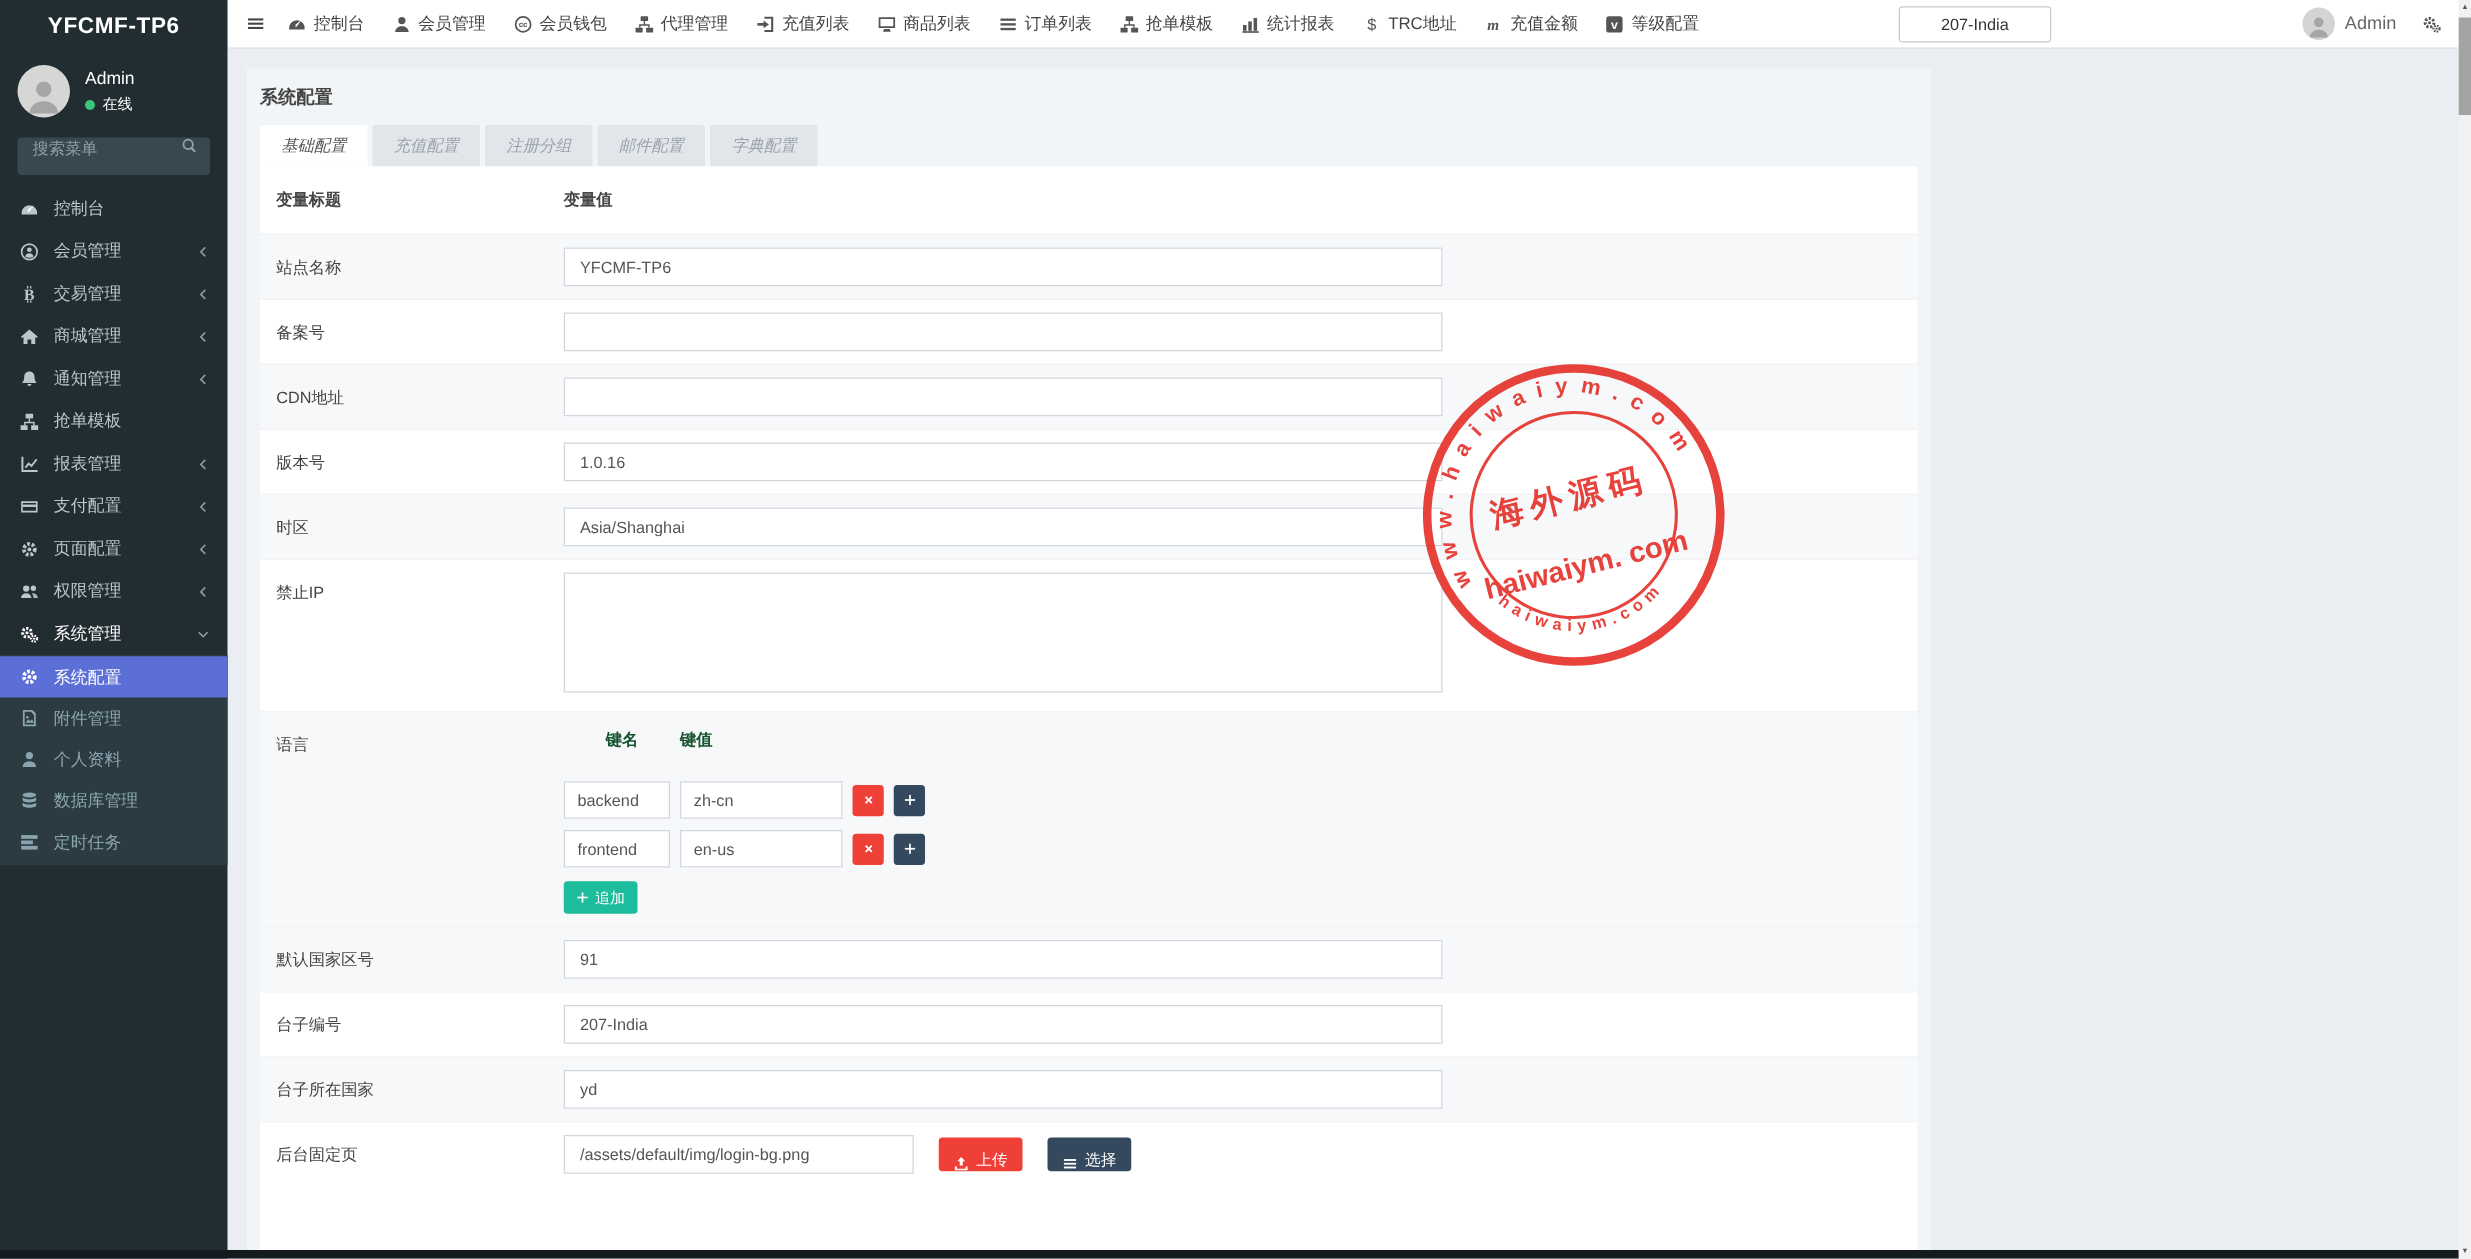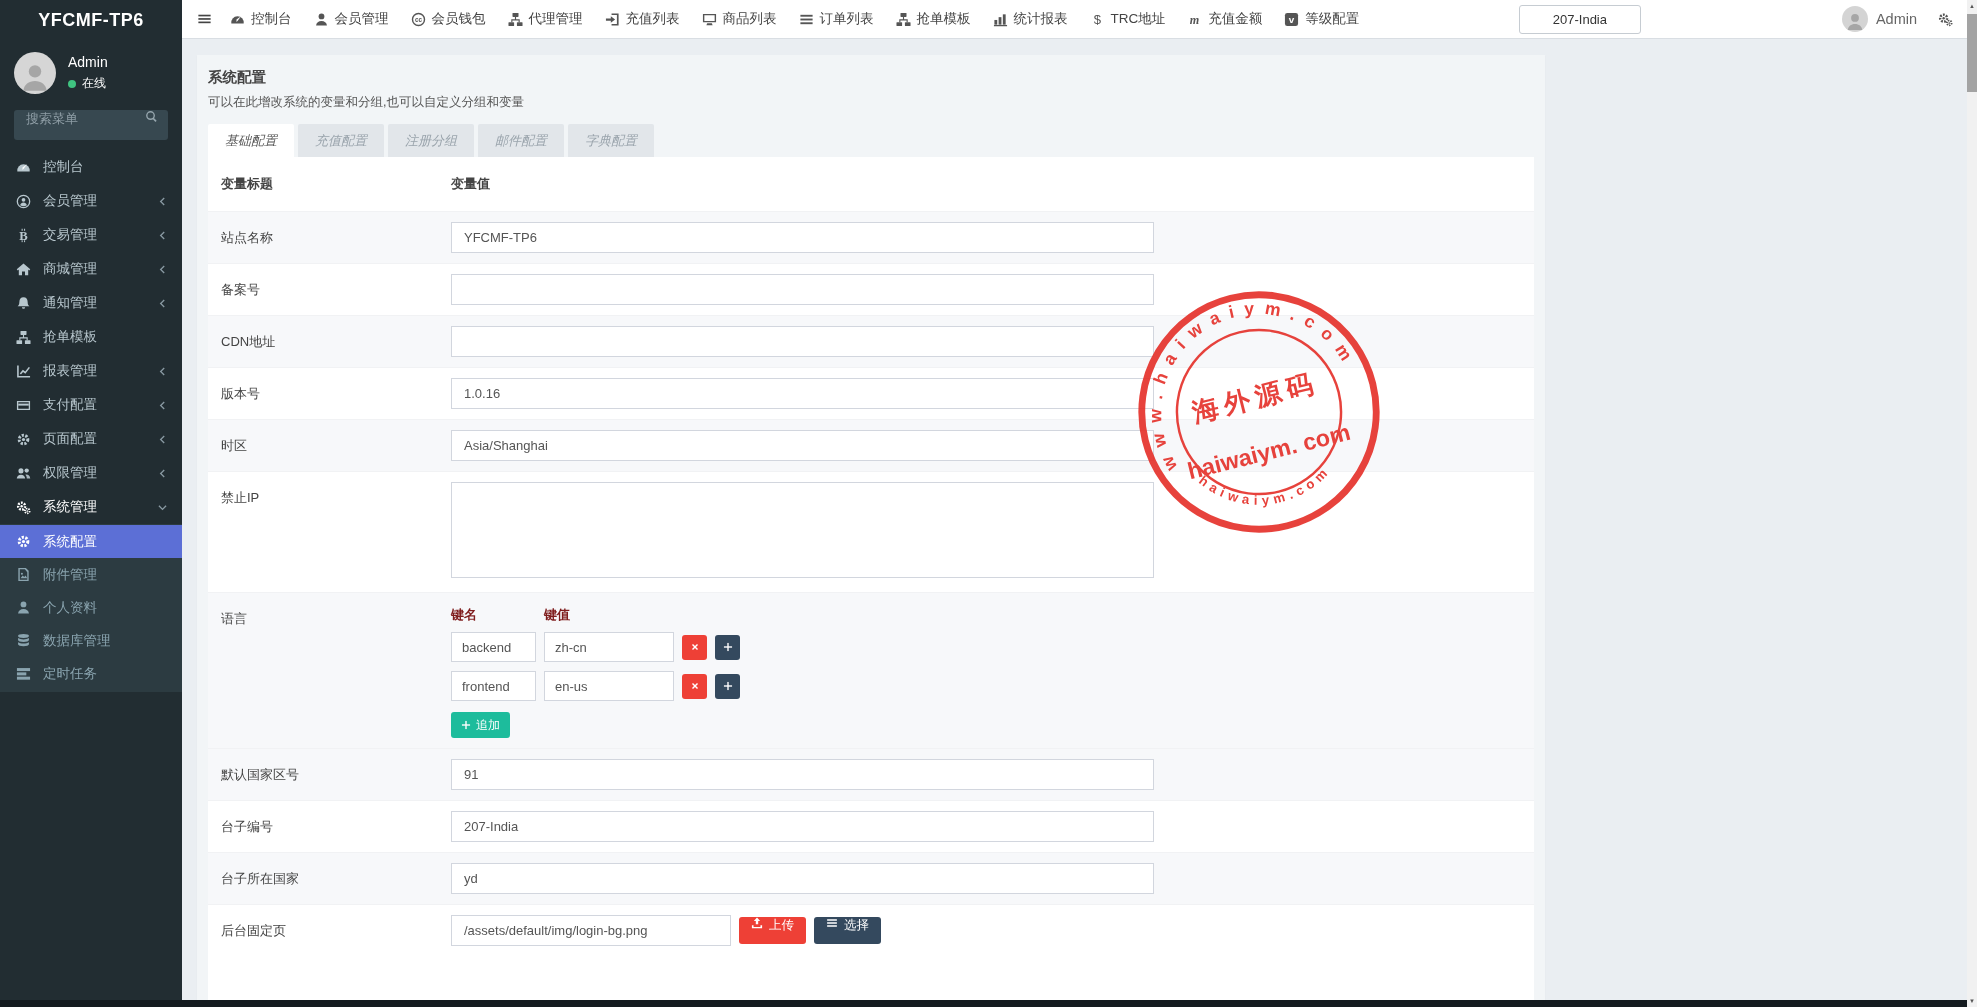--- a/index.html
+++ b/index.html
@@ -74,39 +74,39 @@
   .frow{display:flex;padding:10px 0;border-top:1px solid #f1f2f4;}
   .frow.alt{background:#f7f8fa;}
   .flabel{width:243px;padding:7px 0 0 13px;font-size:13px;color:#444;box-sizing:border-box;
           flex:0 0 243px;}
   .fctl{flex:1;}
   .ti{width:703px;height:31px;border:1px solid #d2d6de;padding:0 12px;font-size:13px;
       color:#555;box-sizing:border-box;outline:none;background:#fff;font-family:inherit;}
   .ti.short{width:280px;}
   .ta{width:703px;height:96px;border:1px solid #d2d6de;padding:6px 12px;font-size:13px;
       color:#555;box-sizing:border-box;outline:none;resize:none;font-family:inherit;}
-  .kv-head{display:flex;font-size:13px;font-weight:bold;color:#7f1d1d;margin:3px 0 8px;}
+  .kv-head{display:flex;font-size:13px;font-weight:bold;color:#14532d;margin:3px 0 24px;text-align:center;}
   .kv-head .k{width:93px;}
   .kv-row{display:flex;gap:8px;align-items:center;margin-bottom:9px;}
   .kv-key{width:85px;height:30px;border:1px solid #d2d6de;padding:0 10px;font-size:13px;
           color:#555;box-sizing:border-box;outline:none;font-family:inherit;}
   .kv-val{width:130px;height:30px;border:1px solid #d2d6de;padding:0 10px;font-size:13px;
           color:#555;box-sizing:border-box;outline:none;font-family:inherit;}
   .sqbtn{width:25px;height:25px;border:0;border-radius:3px;display:flex;align-items:center;
          justify-content:center;color:#fff;cursor:pointer;padding:0;}
   .sqbtn .bic{width:10px;height:10px;}
   .sq-red{background:var(--red,#ee4036);}
   .sq-dark{background:var(--dark,#34495e);}
   .btn-append{display:inline-flex;align-items:center;gap:5px;background:var(--green,#1dbc9c);
               color:#fff;border:0;border-radius:3px;height:26px;padding:0 10px;font-size:12px;
               cursor:pointer;margin-top:2px;font-family:inherit;}
   .btn-append .bic{width:10px;height:10px;}
   .up-wrap{display:flex;gap:8px;align-items:center;}
-  .btn-upload,.btn-choose{display:inline-flex;align-items:flex-start;gap:6px;color:#fff;border:0;
-       border-radius:3px;height:27px;padding:0 12px;font-size:12.5px;cursor:pointer;font-family:inherit;}
+  .btn-upload,.btn-choose{display:inline-flex;align-items:flex-end;gap:6px;color:#fff;border:0;
+       border-radius:3px;height:27px;padding:0 12px;font-size:12.5px;cursor:pointer;font-family:inherit;margin-left:12px;}
   .btn-upload{background:var(--red,#ee4036);}
   .btn-choose{background:var(--dark,#34495e);}
   .btn-upload .bic,.btn-choose .bic{width:12px;height:12px;}
 
   
   .stamp{position:absolute;left:950px;top:246px;width:254px;height:254px;z-index:10;
          pointer-events:none;opacity:.92;color:var(--stamp,#e5332c);}
 
   
   .bottom-strip{position:absolute;left:0;bottom:0;width:1967px;height:7px;background:#141b1f;z-index:7;}
@@ -513,21 +513,20 @@
           <circle cx="12" cy="11.7" r="2.5" fill="none" stroke="currentColor" stroke-width="2" stroke-dasharray="1.35 1"></circle>
           <circle cx="12" cy="11.7" r=".9"></circle>
         </svg>
       </span>
   </div>
 </header>
 
 <main class="content">
   <section class="panel">
     <div class="p-title">系统配置</div>
-    <div class="p-sub">可以在此增改系统的变量和分组,也可以自定义分组和变量</div>
 
     <div class="tabs">
       <div class="tab active">
           <span>基础配置</span>
         </div>
         <div class="tab">
           <span>充值配置</span>
         </div>
         <div class="tab">
           <span>注册分组</span>

